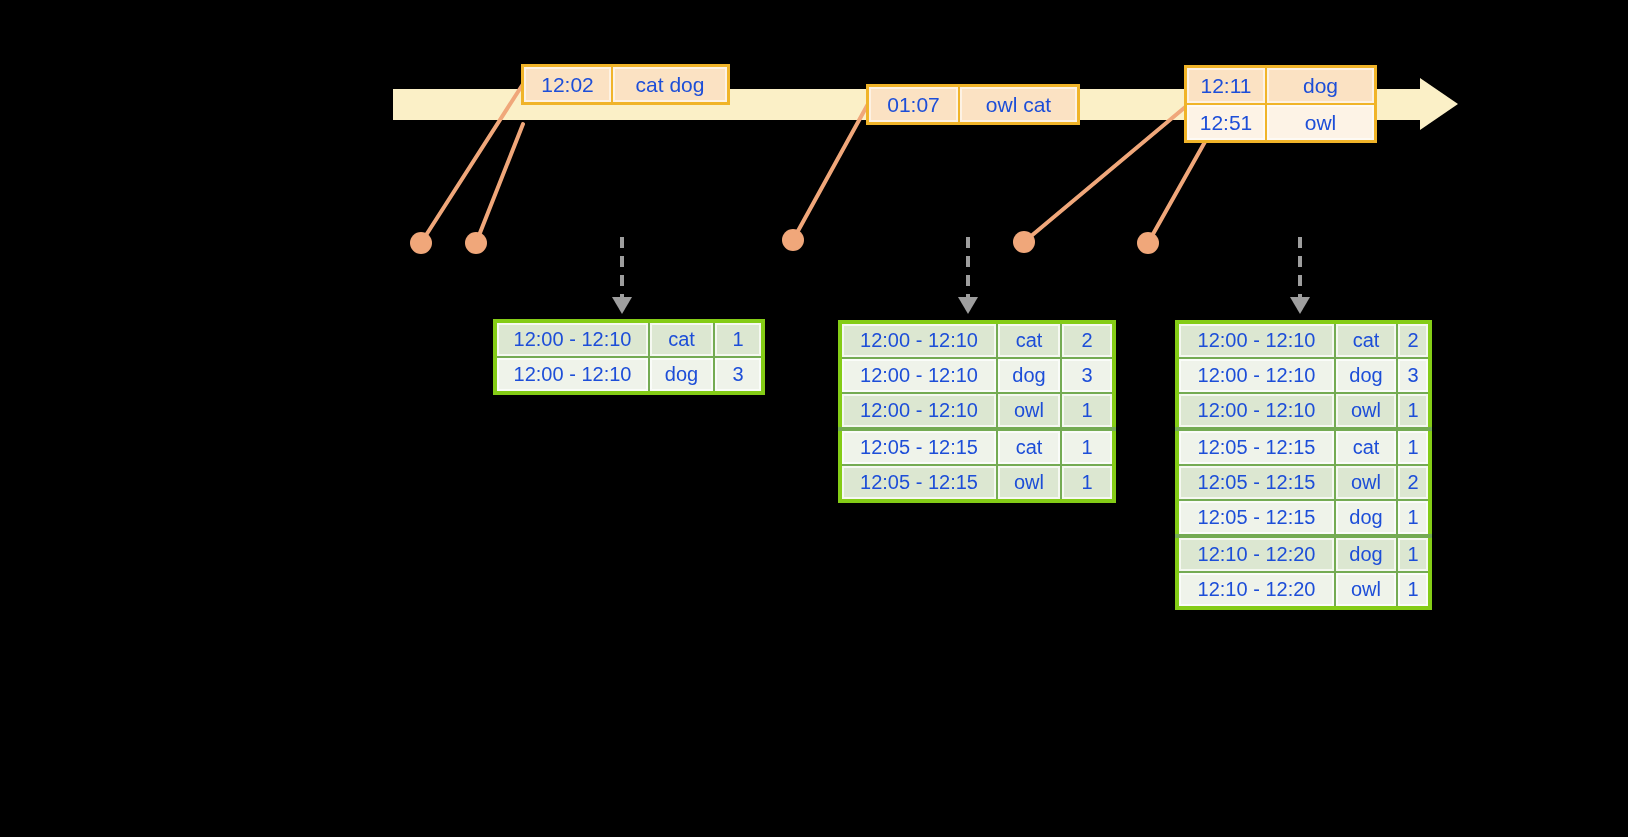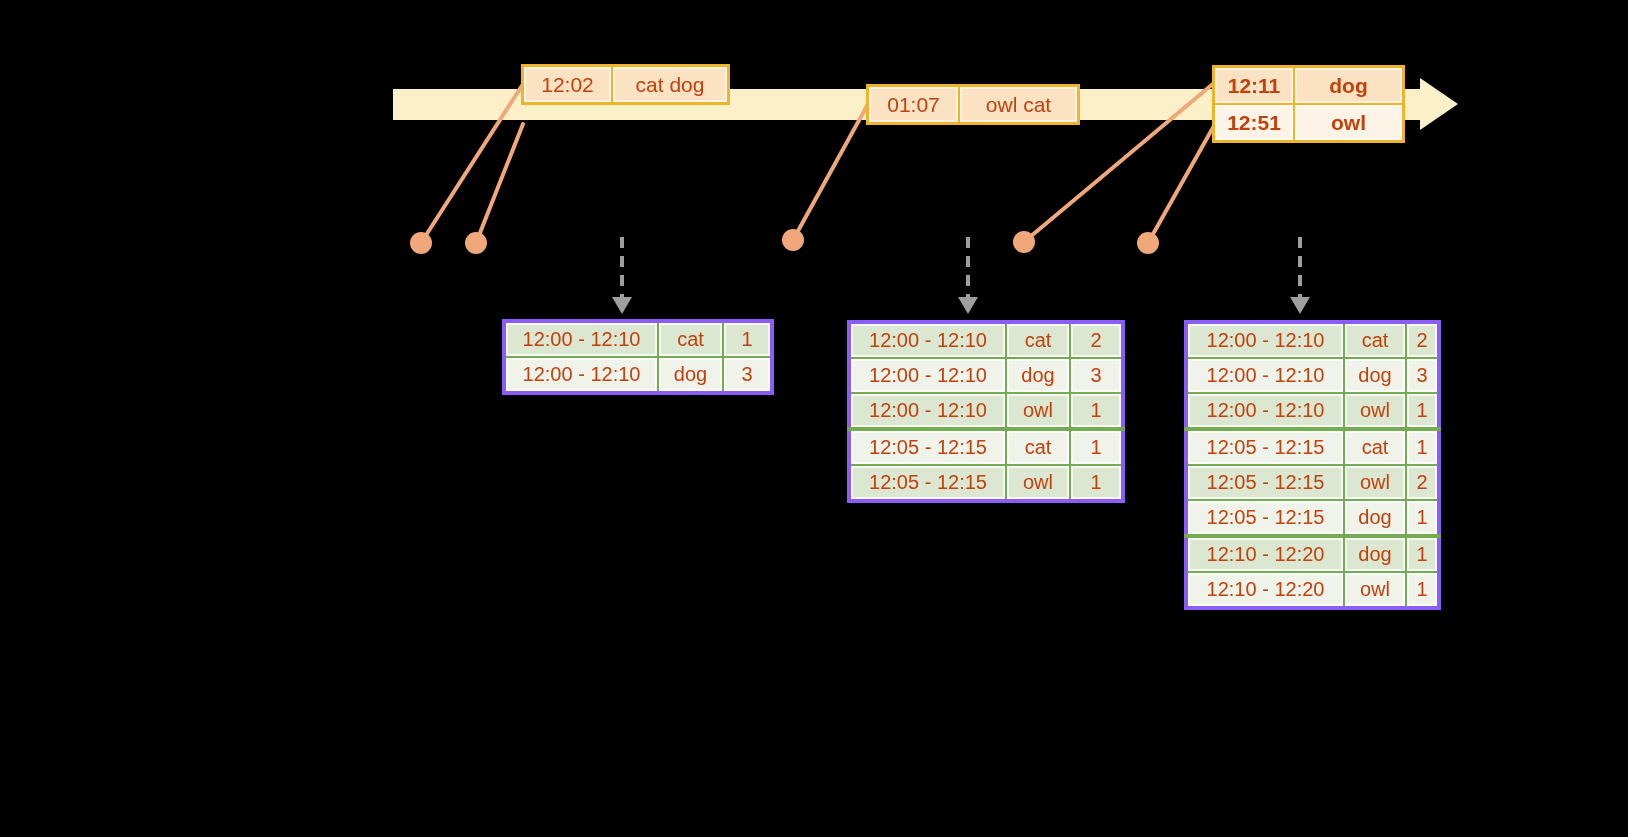--- a/index.html
+++ b/index.html
@@ -3,21 +3,21 @@
 <meta charset="utf-8">
 <style>
   html, body { margin: 0; padding: 0; background: #000; }
   #canvas {
     position: relative;
     width: 1628px;
     height: 837px;
     background: #000;
     overflow: hidden;
     font-family: "Liberation Sans", sans-serif;
-    color: #c2410c;
+    color: #1d4ed8;
   }
 
   
   .band {
     position: absolute;
     left: 393px; top: 89px;
     width: 1028px; height: 31px;
     background: #fbf0c7;
     z-index: 1;
   }
@@ -52,31 +52,31 @@
     vertical-align: middle;
     box-shadow: inset 0 0 0 2px rgba(255,255,255,0.55);
     overflow: hidden;
     white-space: nowrap;
   }
   .ev { border: 3px solid #f0b429; }
   .ev tr.dark td  { background: #fbe2c3; }
   .ev tr.light td { background: #fdf3e6; }
   #event-table-1 { left: 521px; top: 64px;  width: 197px; }
   #event-table-2 { left: 866px; top: 84px;  width: 202px; }
-  #event-table-3 { left: 1212px; top: 65px; width: 181px; font-weight: bold; }
+  #event-table-3 { left: 1184px; top: 65px; width: 181px; }
 
   
   .rt {
     position: absolute;
     z-index: 3;
     border-collapse: collapse;
     table-layout: fixed;
     font-size: 20px;
   }
-  .rt { border: 4px solid #8b5cf6; margin-left: 9px; }
+  .rt { border: 4px solid #84cc16; }
   .rt td {
     border: 2px solid #74ab53;
     height: 31px;
     text-align: center;
     vertical-align: middle;
     box-shadow: inset 0 0 0 2px rgba(255,255,255,0.7);
     overflow: hidden;
     white-space: nowrap;
   }
   .rt tr:nth-child(odd) td  { background: #dce7d1; }

